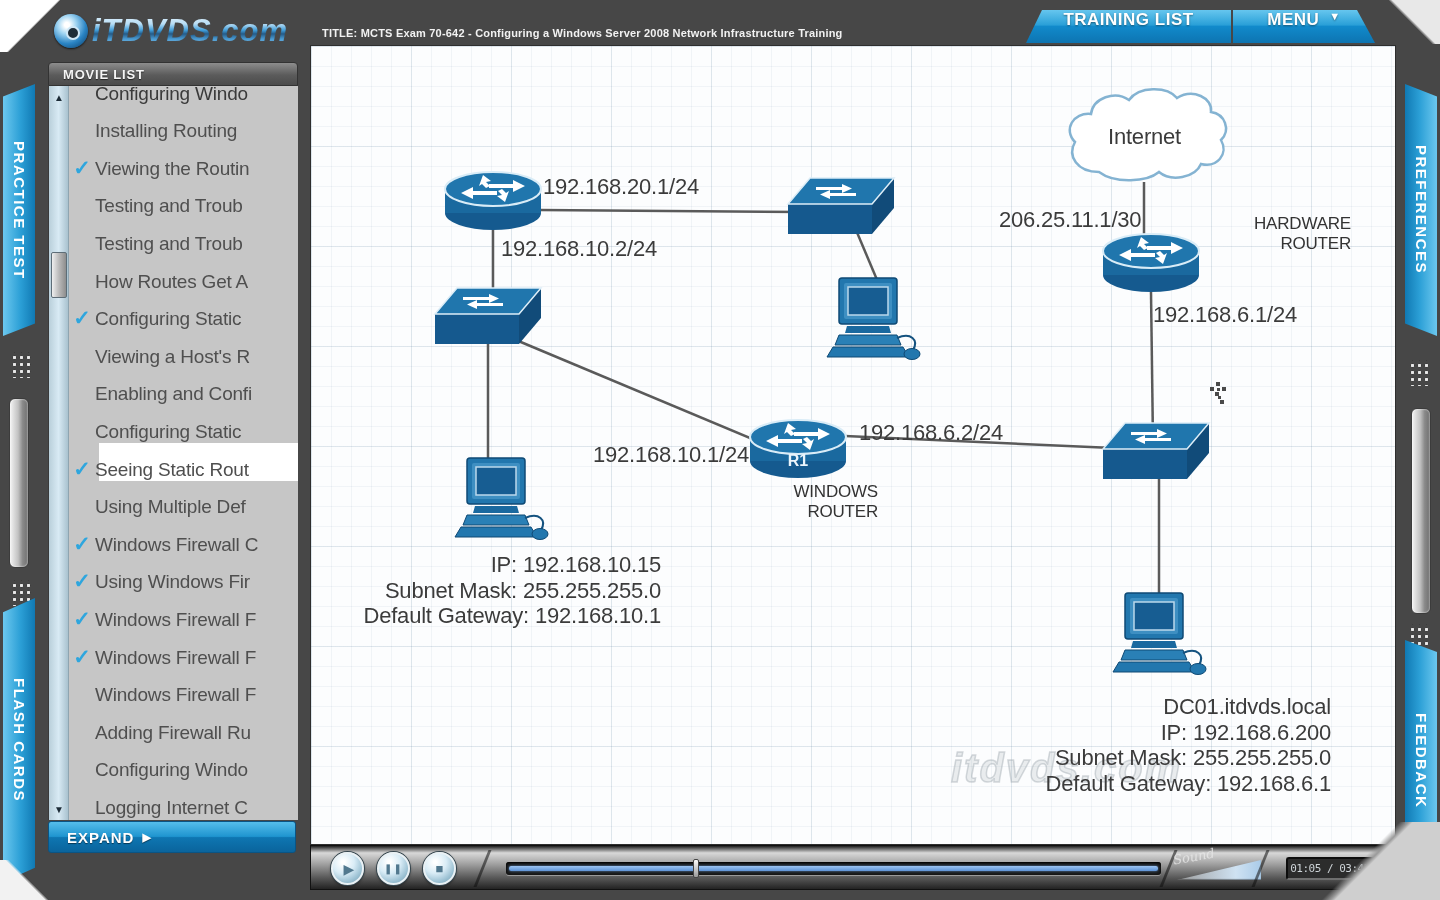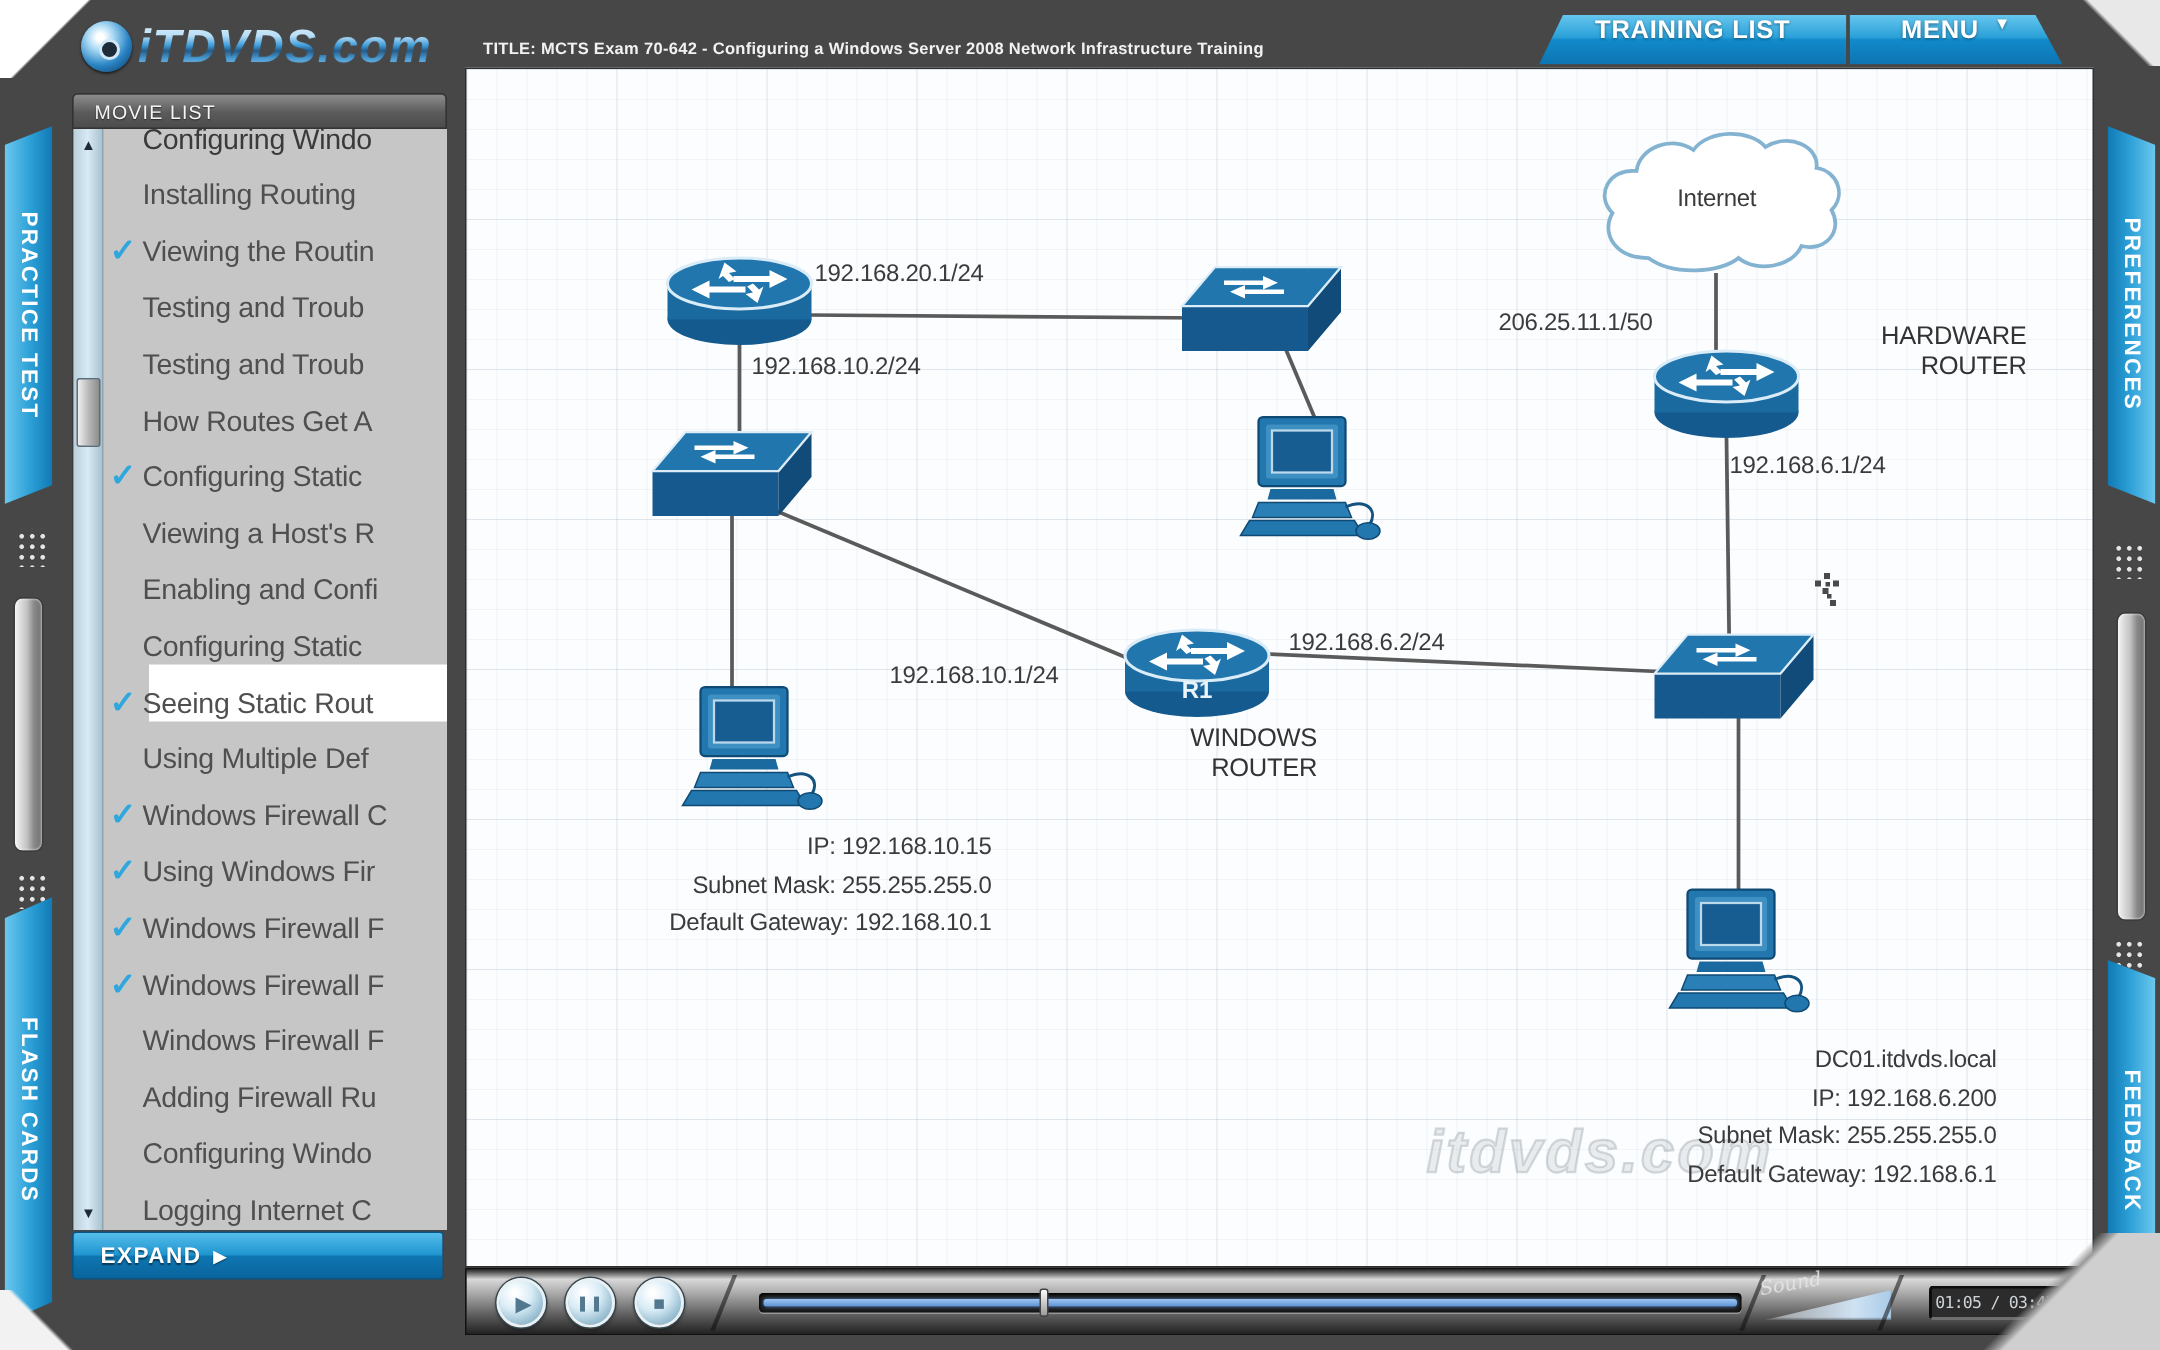--- a/index.html
+++ b/index.html
@@ -54,21 +54,21 @@
   .chrome-strip.right { right:9px; top:408px; height:206px; }
   .grip { position:absolute; width:22px; height:26px; z-index:7;
           background-image:radial-gradient(circle, #e8e8e8 28%, rgba(20,20,20,.55) 34%, transparent 44%);
           background-size:7px 7px; background-position:1px 2px; }
   .grip.l1 { left:10px; top:352px; } .grip.l2 { left:10px; top:580px; }
   .grip.r1 { right:10px; top:360px; } .grip.r2 { right:10px; top:624px; }
 
   
   .sidebar { position:absolute; left:48px; top:62px; width:250px; bottom:47px; z-index:9; }
   .ml-header { height:24px; background:linear-gradient(180deg,#8d8d8d,#5b5b5b 55%,#4c4c4c);
-          border:1px solid #333; border-radius:4px 4px 0 0; color:#f5f5f5; font-size:13px; font-weight:normal;
+          border:1px solid #333; border-radius:4px 4px 0 0; color:#f5f5f5; font-size:13px; font-weight:bold;
           letter-spacing:.8px; display:flex; align-items:center; padding-left:14px;
           text-shadow:0 1px 1px rgba(0,0,0,.6); }
   .ml-body { position:absolute; top:24px; left:0; right:0; bottom:33px; background:#c6c6c6; overflow:hidden;
           border-left:1px solid #3a3a3a; }
   .vscroll { position:absolute; left:0; top:0; bottom:0; width:20px;
           background:linear-gradient(90deg,#b9cfda,#d8eaf4 50%,#a9c2cf); border-right:1px solid #8fa5b1; }
   .vs-btn { position:absolute; left:0; width:20px; height:18px; color:#1c2b36; font-size:10px;
           display:flex; align-items:center; justify-content:center; cursor:pointer; }
   .vs-btn.up { top:2px; } .vs-btn.down { bottom:2px; }
   .vs-thumb { position:absolute; left:2px; top:166px; width:16px; height:46px; cursor:pointer;
@@ -91,21 +91,21 @@
   
   .stage { position:absolute; left:310px; top:45px; width:1086px; height:800px; z-index:5;
           background-color:#fcfdfe; border:1px solid #2e2e2e;
           background-image:
             linear-gradient(rgba(125,155,180,.16) 1px, transparent 1px),
             linear-gradient(90deg, rgba(125,155,180,.16) 1px, transparent 1px),
             linear-gradient(rgba(125,155,180,.09) 1px, transparent 1px),
             linear-gradient(90deg, rgba(125,155,180,.09) 1px, transparent 1px);
           background-size:100px 100px,100px 100px,20px 20px,20px 20px; }
   .stage svg.wires { position:absolute; left:0; top:0; }
-  .dlabel { position:absolute; color:#3b3b3b; font-size:16px; letter-spacing:-.2px; z-index:6; }
+  .dlabel { position:absolute; color:#3b3b3b; font-size:22px; letter-spacing:-.2px; z-index:6; }
   .dlabel.center { text-align:right; }
   .node-name { font-size:17px; color:#333; }
   .infoblock { line-height:25.5px; }
   .r1-name { position:absolute; color:#eaf4fb; font-weight:bold; font-size:16px; text-align:center; z-index:6; }
   .watermark { position:absolute; left:640px; top:700px; width:420px; z-index:5; font-size:40px; font-weight:bold;
           font-style:italic; letter-spacing:2px; color:rgba(148,158,166,.18);
           -webkit-text-stroke:1.5px rgba(148,158,166,.38); }
   .cursor-icon { position:absolute; left:896px; top:336px; z-index:7; }
 
   
@@ -336,21 +336,21 @@
     <use href="#switch" x="790" y="375"></use>
     <use href="#pc" x="142" y="410"></use>
     <use href="#pc" x="800" y="545"></use>
   </svg>
 
   <div class="watermark">itdvds.com</div>
 
   <div class="dlabel" style="left:751px; top:78px; width:165px; text-align:center;">Internet</div>
   <div class="dlabel" style="left:232px; top:128px;">192.168.20.1/24</div>
   <div class="dlabel" style="left:190px; top:190px;">192.168.10.2/24</div>
-  <div class="dlabel" style="left:688px; top:161px;">206.25.11.1/50</div>
+  <div class="dlabel" style="left:688px; top:161px;">206.25.11.1/30</div>
   <div class="dlabel" style="left:842px; top:256px;">192.168.6.1/24</div>
   <div class="dlabel" style="left:282px; top:396px;">192.168.10.1/24</div>
   <div class="dlabel" style="left:548px; top:374px;">192.168.6.2/24</div>
 
   <div class="dlabel node-name center" style="left:880px; top:168px; width:160px;">
     <div>HARDWARE</div>
     <div>ROUTER</div>
   </div>
 
   <div class="r1-name" style="left:437px; top:406px; width:100px;">R1</div>

